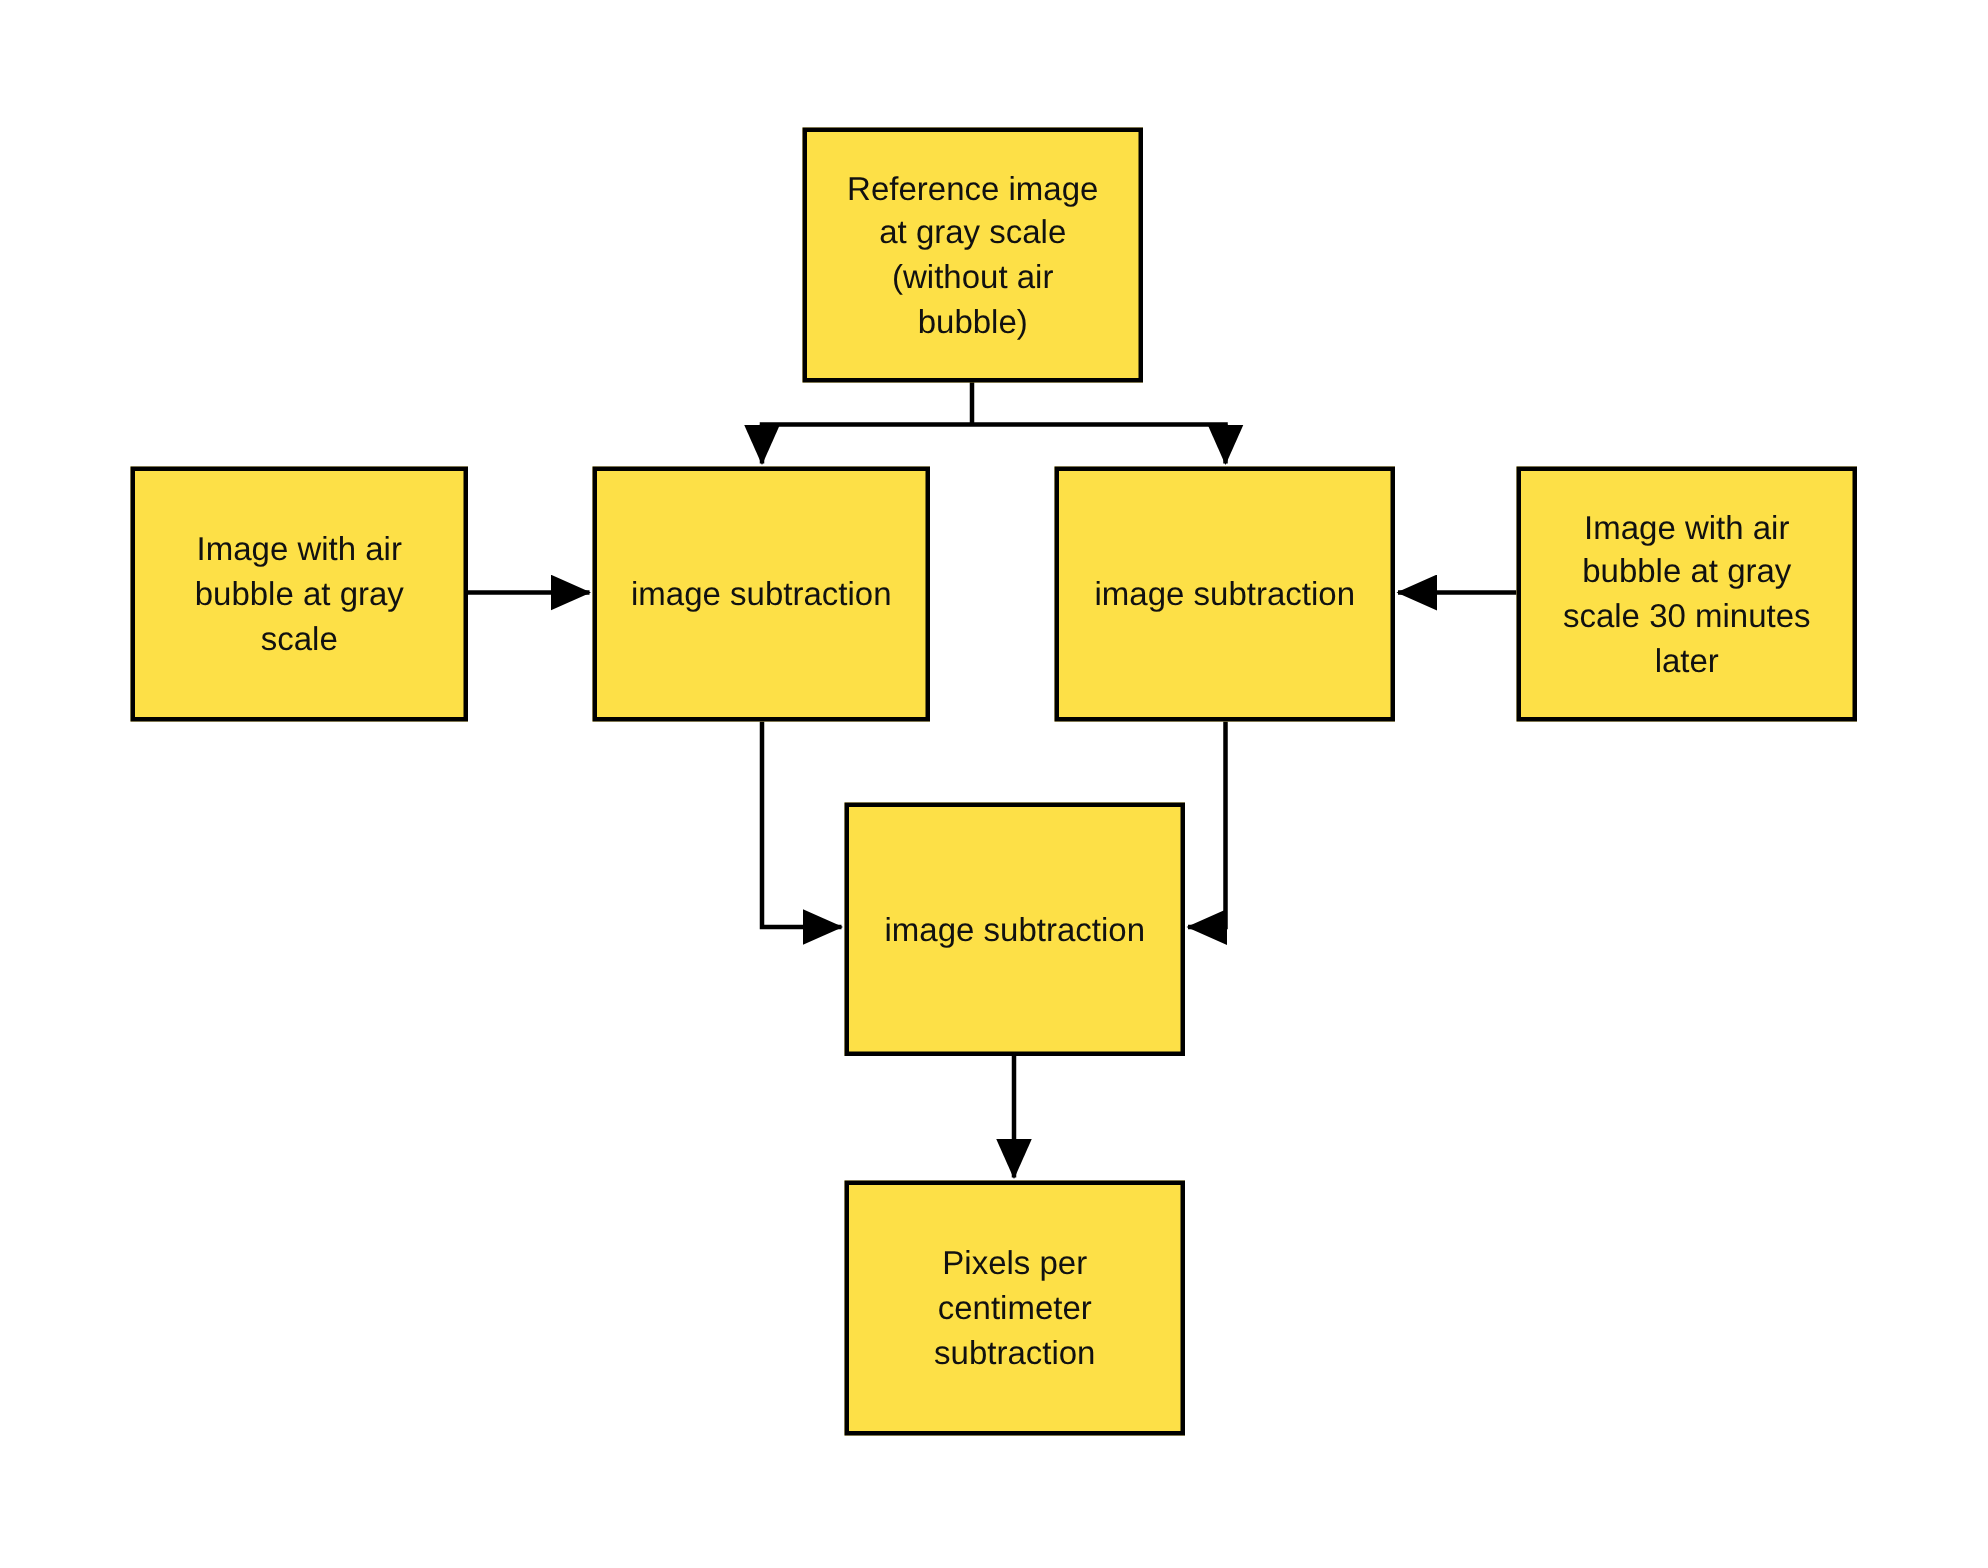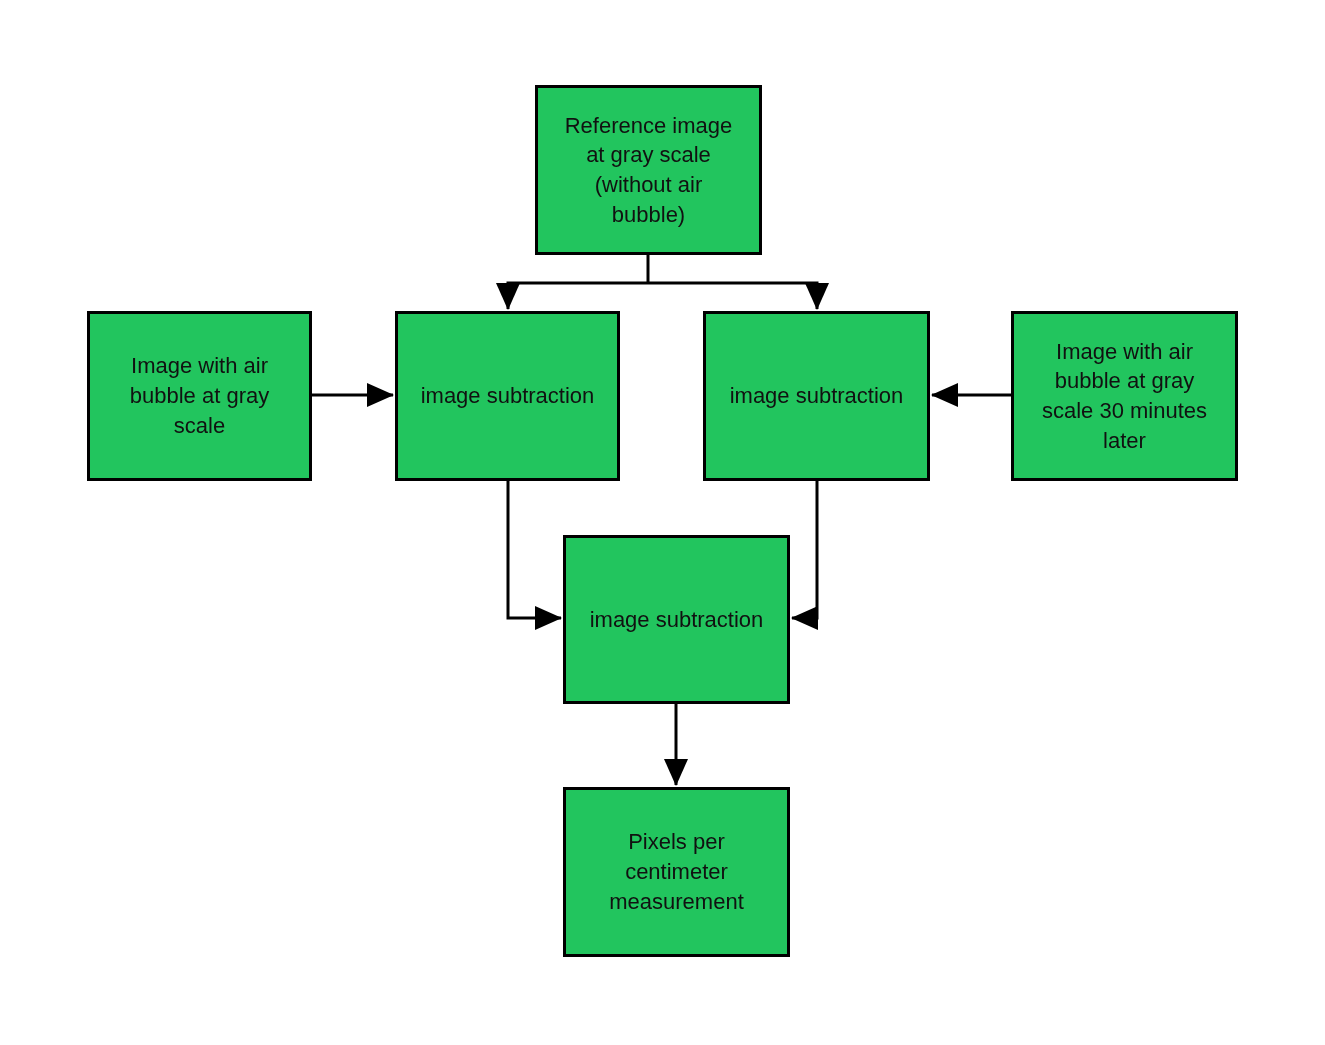--- a/index.html
+++ b/index.html
@@ -20,21 +20,21 @@
     left: 0;
     top: 0;
     width: 1325px;
     height: 1045px;
     pointer-events: none;
   }
   .node {
     position: absolute;
     box-sizing: border-box;
     border: 3px solid #000000;
-    background: #22c55e;
+    background: #fde047;
     display: flex;
     align-items: center;
     justify-content: center;
     text-align: center;
     font-size: 22px;
     line-height: 1.35;
     color: #111111;
     white-space: pre-line;
   }
   
@@ -105,16 +105,16 @@
 later</span>
   </div>
 
   <div class="node n-sub-final">
     <span>image subtraction</span>
   </div>
 
   <div class="node n-pixels">
     <span>Pixels per
 centimeter
-measurement</span>
+subtraction</span>
   </div>
 
 </div>
 
 </body></html>

